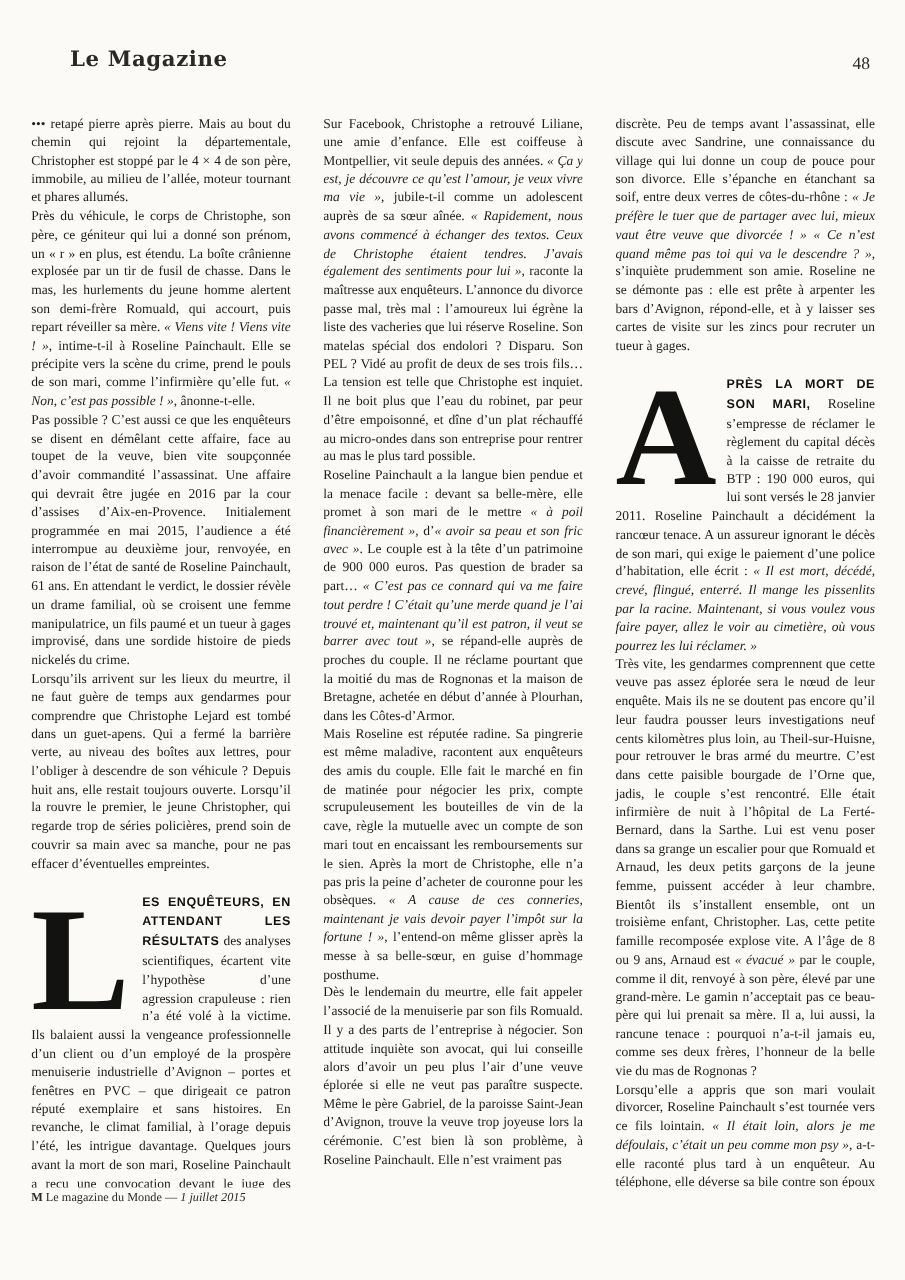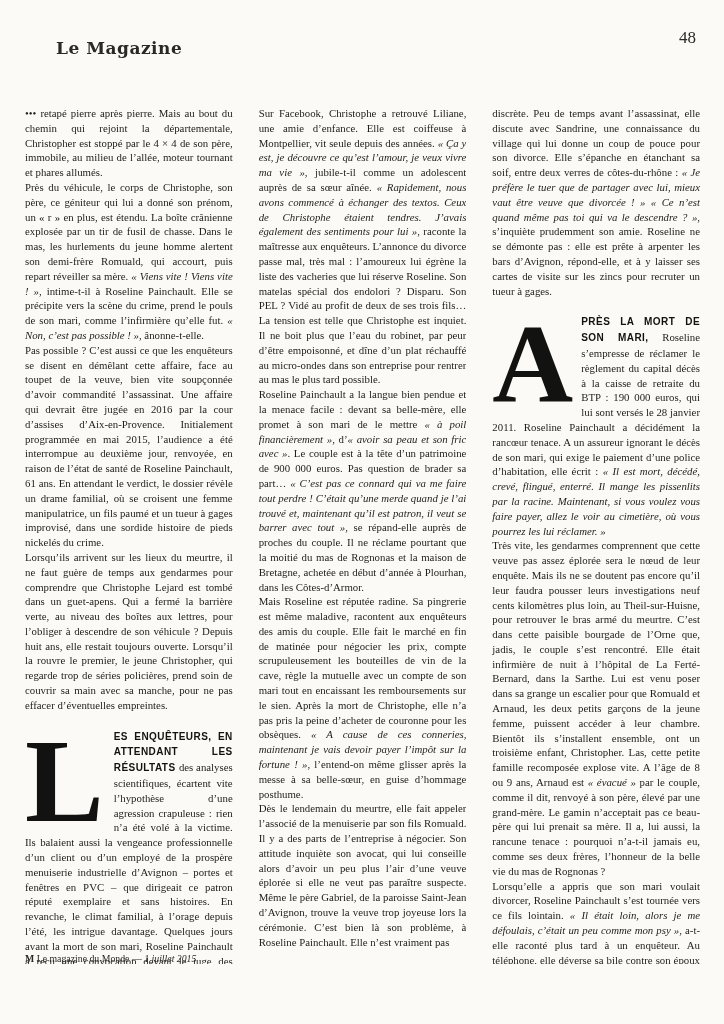--- a/index.html
+++ b/index.html
@@ -21,28 +21,28 @@
     left: 25px;
     font-family: "DejaVu Serif", serif;
     font-weight: 700;
     font-size: 17px;
     letter-spacing: 0.5px;
     color: #2a2926;
     margin-left: 31px;
   }
   .page-number {
     position: absolute;
-    top: 28px;
+    top: 44px;
     right: 28px;
-    font-size: 17px;
+    font-size: 14px;
     color: #2a2926;
   }
   .columns {
     position: absolute;
-    top: 106px;
+    top: 92px;
     left: 25px;
     width: 675px;
     height: 858px;
     display: flex;
     gap: 26px;
     justify-content: center;
   }
   .col {
     width: 216px;
     height: 100%;

